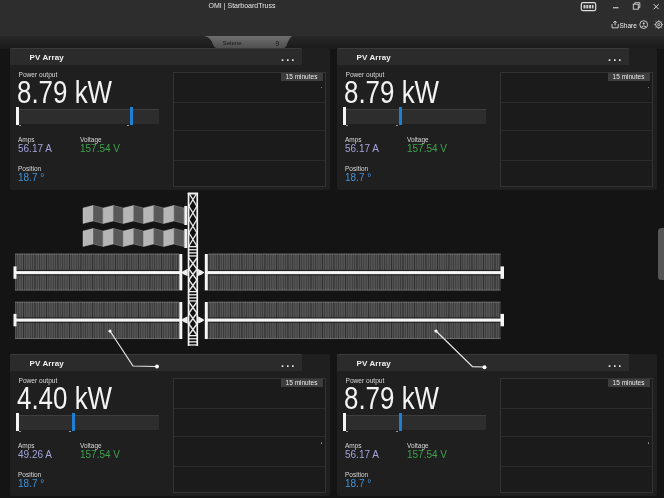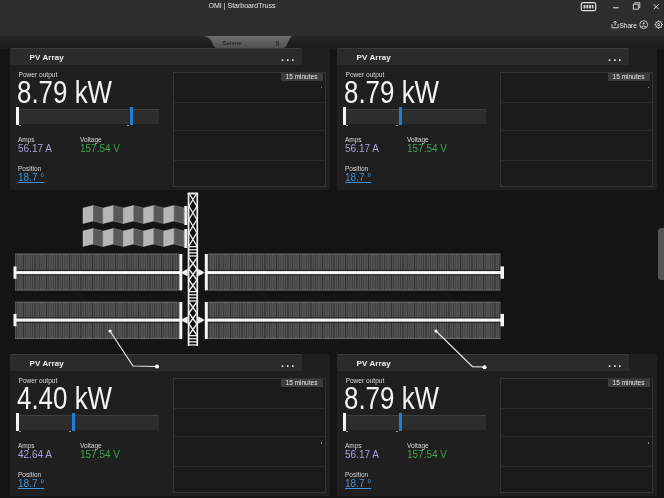--- a/index.html
+++ b/index.html
@@ -19,21 +19,21 @@
   .bigval{left:7px;top:28px;font-size:32px;line-height:32px;font-weight:300;color:#f3f3f3;letter-spacing:0px;transform:scaleX(0.81);transform-origin:0 0;white-space:nowrap;}
   .track{left:5.5px;top:61px;width:143px;height:14px;background:#2d2d2d;border-top:1px solid #3e3e3e;}
   .thumb{top:59px;width:2.5px;height:17.5px;}
   .thumbw{background:#f5f5f5;left:6px;}
   .thumbb{background:#1f7fd4;}
   .tick{top:76.5px;width:2px;height:1.5px;background:#9a9a9a;}
   .slab{font-size:6.5px;color:#d8d8d8;}
   .sval{font-size:10px;}
   .amps{color:#a3a3dc;}
   .volts{color:#3da24c;}
-  .pos{color:#4192d6;text-decoration:underline;}
+  .pos{color:#4192d6;}
   .chart{left:163px;top:23.5px;width:151px;height:113px;background:#1b1b1b;border:0.5px solid #333333;}
   .gline{left:0;width:151px;height:1px;background:#2b2b2b;}
   .btn15{right:2.5px;top:0.5px;width:42px;height:7.5px;background:#3d3d3d;color:#e8e8e8;font-size:6.5px;text-align:center;line-height:8px;}
 </style>
 </head>
 <body>
 <div id="titlebar" class="abs"></div>
 <div id="apptitle" class="abs">OMI | StarboardTruss</div>
 <div id="strip" class="abs"></div>
 
@@ -258,21 +258,21 @@
       <div class="abs dots">...</div>
     </div>
     <div class="abs plabel">Power output</div>
     <div class="abs bigval">4.40 kW</div>
     <div class="abs track"></div>
     <div class="abs thumb thumbw"></div>
     <div class="abs thumb thumbb" style="left:62px"></div>
     <div class="abs tick" style="left:9px"></div>
     <div class="abs tick" style="left:59px"></div>
     <div class="abs slab" style="left:8px;top:88.3px">Amps</div>
-    <div class="abs sval amps" style="left:8px;top:95px">42.64 A</div>
+    <div class="abs sval amps" style="left:8px;top:95px">49.26 A</div>
     <div class="abs slab" style="left:70px;top:88.3px">Voltage</div>
     <div class="abs sval volts" style="left:70px;top:95px">157.54 V</div>
     <div class="abs slab" style="left:8px;top:117px">Position</div>
     <div class="abs sval pos" style="left:8px;top:124px">18.7 °</div>
     <div class="abs chart">
       <div class="abs gline" style="top:29px"></div>
       <div class="abs gline" style="top:57.5px"></div>
       <div class="abs gline" style="top:87px"></div>
       <div class="abs btn15">15 minutes</div>
       <div class="abs" style="left:146.5px;top:63.5px;width:1.6px;height:1.6px;border-radius:1px;background:#989898"></div>

